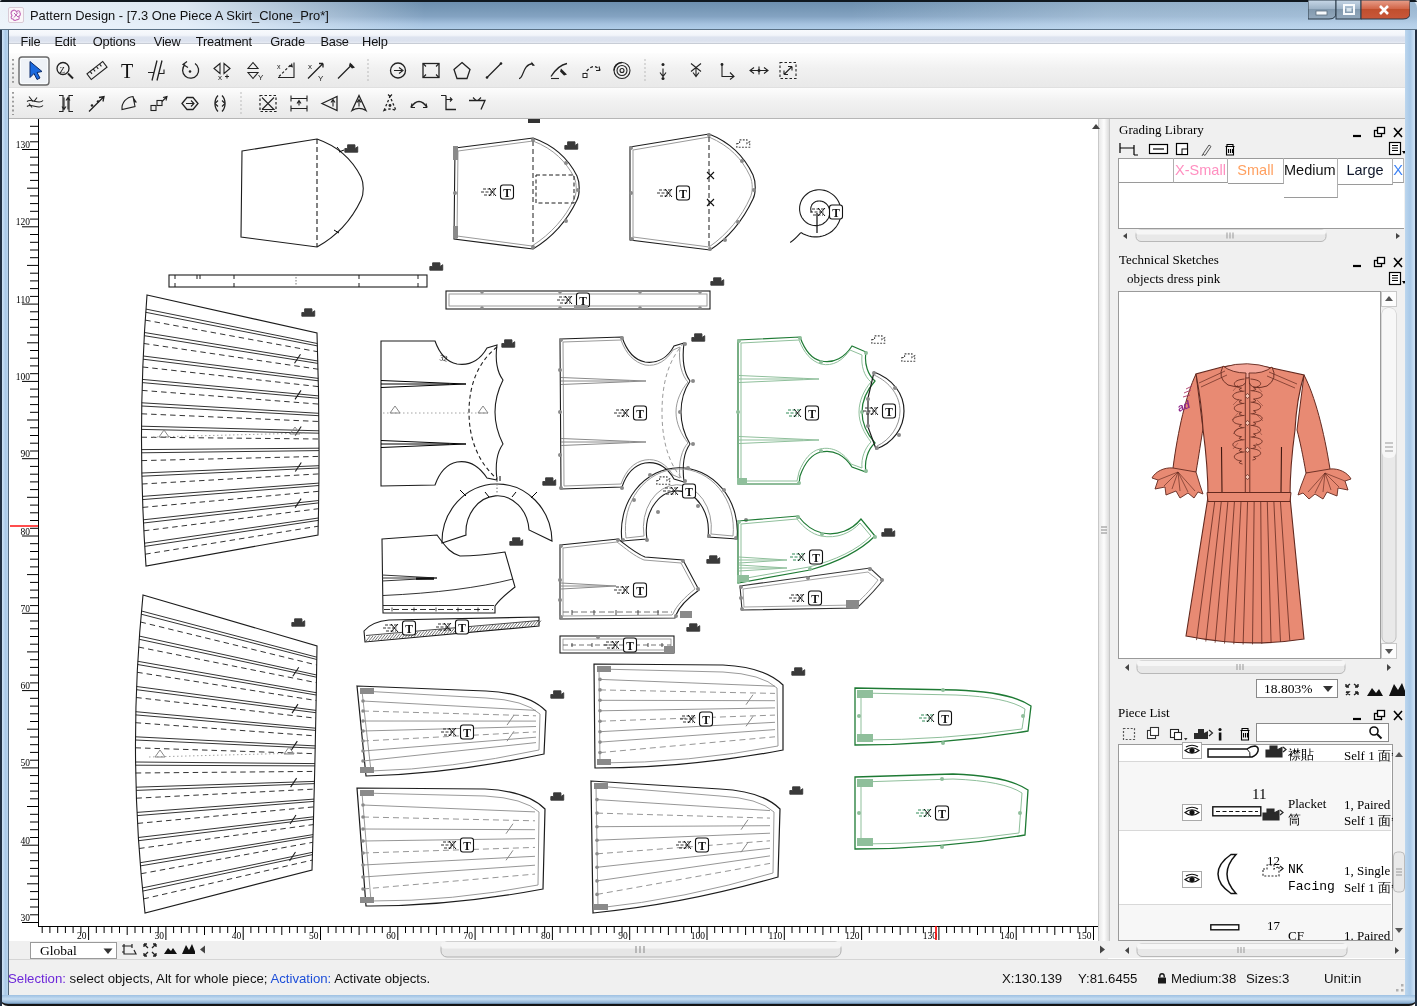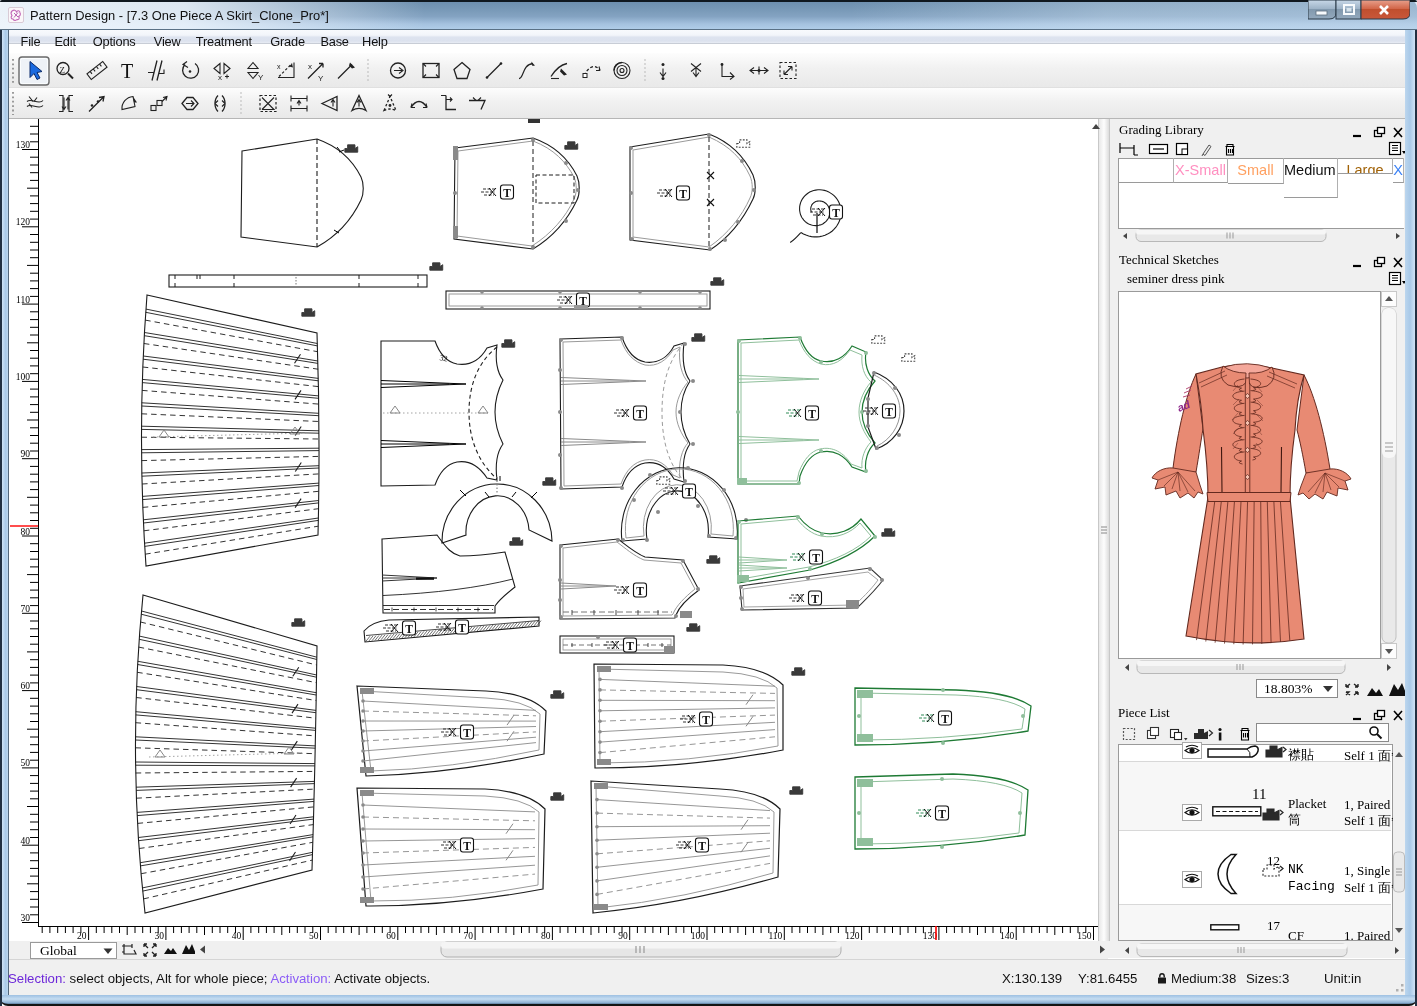--- a/index.html
+++ b/index.html
@@ -1148,38 +1148,38 @@
 <svg style="position:absolute;left:1388px;top:141px" width="18" height="15">
 <rect x="1.5" y="1.5" width="11" height="12" fill="#fff" stroke="#000" stroke-width="1.2"></rect>
 <path d="M4 4.5 h6 M4 7 h6 M4 9.5 h6" stroke="#000" stroke-width="1"></path>
 <path d="M14 10 l4 0 l-2 3 z" fill="#000"></path>
   </svg>
 <div style="position:absolute;left:1118px;top:158px;width:286px;height:71px;background:#fff;border:1px solid #9a9a9a;border-right:none"></div>
 <div style="position:absolute;left:1118px;top:158px;width:56px;height:25px;border-right:1px solid #b0b0b0;border-bottom:1px solid #9a9a9a;font-size:14.5px;color:;text-align:center;line-height:24px;overflow:hidden"></div>
 <div style="position:absolute;left:1174px;top:158px;width:54px;height:25px;border-right:1px solid #b0b0b0;border-bottom:1px solid #9a9a9a;font-size:14.5px;color:#ff8fc0;text-align:center;line-height:24px;overflow:hidden">X-Small</div>
 <div style="position:absolute;left:1228px;top:158px;width:56px;height:26px;border-right:1px solid #b0b0b0;border-bottom:1px solid #9a9a9a;font-size:14.5px;color:#ffa060;text-align:center;line-height:24px;overflow:hidden">Small</div>
 <div style="position:absolute;left:1284px;top:158px;width:54px;height:40px;border-right:1px solid #b0b0b0;border-bottom:1px solid #9a9a9a;font-size:14.5px;color:#111;text-align:left;line-height:24px;overflow:hidden">Medium</div>
-<div style="position:absolute;left:1338px;top:158px;width:55px;height:16px;border-right:1px solid #b0b0b0;border-bottom:1px solid #9a9a9a;font-size:14.5px;color:#a16207;text-align:center;line-height:24px;overflow:hidden">Large</div>
+<div style="position:absolute;left:1338px;top:158px;width:55px;height:27px;border-right:1px solid #b0b0b0;border-bottom:1px solid #9a9a9a;font-size:14.5px;color:#0f172a;text-align:center;line-height:24px;overflow:hidden">Large</div>
 <div style="position:absolute;left:1393px;top:158px;width:11px;height:25px;border-right:1px solid #b0b0b0;border-bottom:1px solid #9a9a9a;font-size:14.5px;color:#3b82f6;text-align:center;line-height:24px;overflow:hidden">X</div>
 <svg style="position:absolute;left:1119px;top:229px" width="285" height="14">
 <rect x="0" y="0" width="285" height="14" fill="#f0f0f0"></rect>
 <path d="M8 4 l-4 3 l4 3 z" fill="#444"></path>
     <path d="M277 4 l4 3 l-4 3 z" fill="#444"></path>
 <rect x="17" y="0.5" width="190" height="12" rx="5" fill="#e8e8e8" stroke="#b8b8b8"></rect>
 <rect x="17" y="0.5" width="190" height="5" rx="2.5" fill="#f6f6f6"></rect>
 <path d="M108 3.5 v6 M111 3.5 v6 M114 3.5 v6" stroke="#999" stroke-width="1"></path>
   </svg>
 <div class="paneltitle" style="position:absolute;left:1119px;top:252px">Technical Sketches</div>
 <svg style="position:absolute;left:1351px;top:256px" width="52" height="14">
 <path d="M2 10 h8" stroke="#000" stroke-width="2.2"></path>
 <rect x="23.5" y="4.5" width="7" height="6" fill="#fff" stroke="#000" stroke-width="1.3"></rect>
 <rect x="26.5" y="1.5" width="7" height="6" fill="#fff" stroke="#000" stroke-width="1.3"></rect>
 <path d="M43 2 l8 9 M51 2 l-8 9" stroke="#000" stroke-width="1.6"></path>
   </svg>
-<div style="position:absolute;left:1127px;top:271px;font-family:'Liberation Serif',serif;font-size:13px">seminer dress pink</div>
+<div style="position:absolute;left:1127px;top:271px;font-family:'Liberation Serif',serif;font-size:13px">objects dress pink</div>
 <svg style="position:absolute;left:1388px;top:271px" width="18" height="15">
 <rect x="1.5" y="1.5" width="11" height="12" fill="#fff" stroke="#000" stroke-width="1.2"></rect>
 <path d="M4 4.5 h6 M4 7 h6 M4 9.5 h6" stroke="#000" stroke-width="1"></path>
 <path d="M14 10 l4 0 l-2 3 z" fill="#000"></path>
   </svg>
 <div style="position:absolute;left:1118px;top:291px;width:263px;height:368px;background:#fff;border:1px solid #9a9a9a"></div>
 <svg style="position:absolute;left:1381px;top:291px" width="16" height="368">
 <rect x="0" y="0" width="16" height="368" fill="#f0f0f0"></rect>
 <rect x="0.5" y="0.5" width="15" height="15" fill="#fdfdfd" stroke="#c8c8c8"></rect>
     <path d="M8 5 l-4 5 h8 z" fill="#555"></path>
@@ -1382,21 +1382,21 @@
 <path d="M441 5 v7 M445 5 v7 M449 5 v7" stroke="#999" stroke-width="1.2"></path>
 </svg>
 <svg style="position:absolute;left:1392px;top:980px;z-index:6" width="14" height="14">
 <g fill="#b0b0b0">
       <rect x="9" y="9" width="2.5" height="2.5"></rect>
       <rect x="9" y="4" width="2.5" height="2.5"></rect>
       <rect x="4" y="9" width="2.5" height="2.5"></rect>
     </g>
   </svg>
 <div class="statusbar"></div>
-<div style="position:absolute;left:8px;top:971px;font-size:13.2px;z-index:3;color:#111"><span style="color:#6d28d9">Selection:</span> select objects, Alt for whole piece; <span style="color:#8b5cf6">Activation:</span> Activate objects.</div>
+<div style="position:absolute;left:8px;top:971px;font-size:13.2px;z-index:3;color:#111"><span style="color:#6d28d9">Selection:</span> select objects, Alt for whole piece; <span style="color:#1d4ed8">Activation:</span> Activate objects.</div>
 <div style="position:absolute;left:1002px;top:971px;font-size:13.2px;z-index:3;color:#111">X:130.139</div>
 <div style="position:absolute;left:1078px;top:971px;font-size:13.2px;z-index:3;color:#111">Y:81.6455</div>
 <svg style="position:absolute;left:1156px;top:972px;z-index:3" width="12" height="12">
     <rect x="2" y="5.5" width="8" height="6" rx="0.5" fill="#1a1a1a"></rect>
     <path d="M3.8 5.5 v-1.5 a2.2 2.2 0 0 1 4.4 0 v1.5" stroke="#1a1a1a" stroke-width="1.4" fill="none"></path>
   </svg>
 <div style="position:absolute;left:1171px;top:971px;font-size:13.2px;z-index:3;color:#111">Medium:38</div>
 <div style="position:absolute;left:1246px;top:971px;font-size:13.2px;z-index:3;color:#111">Sizes:3</div>
 <div style="position:absolute;left:1324px;top:971px;font-size:13.2px;z-index:3;color:#111">Unit:in</div>
 </body></html>

